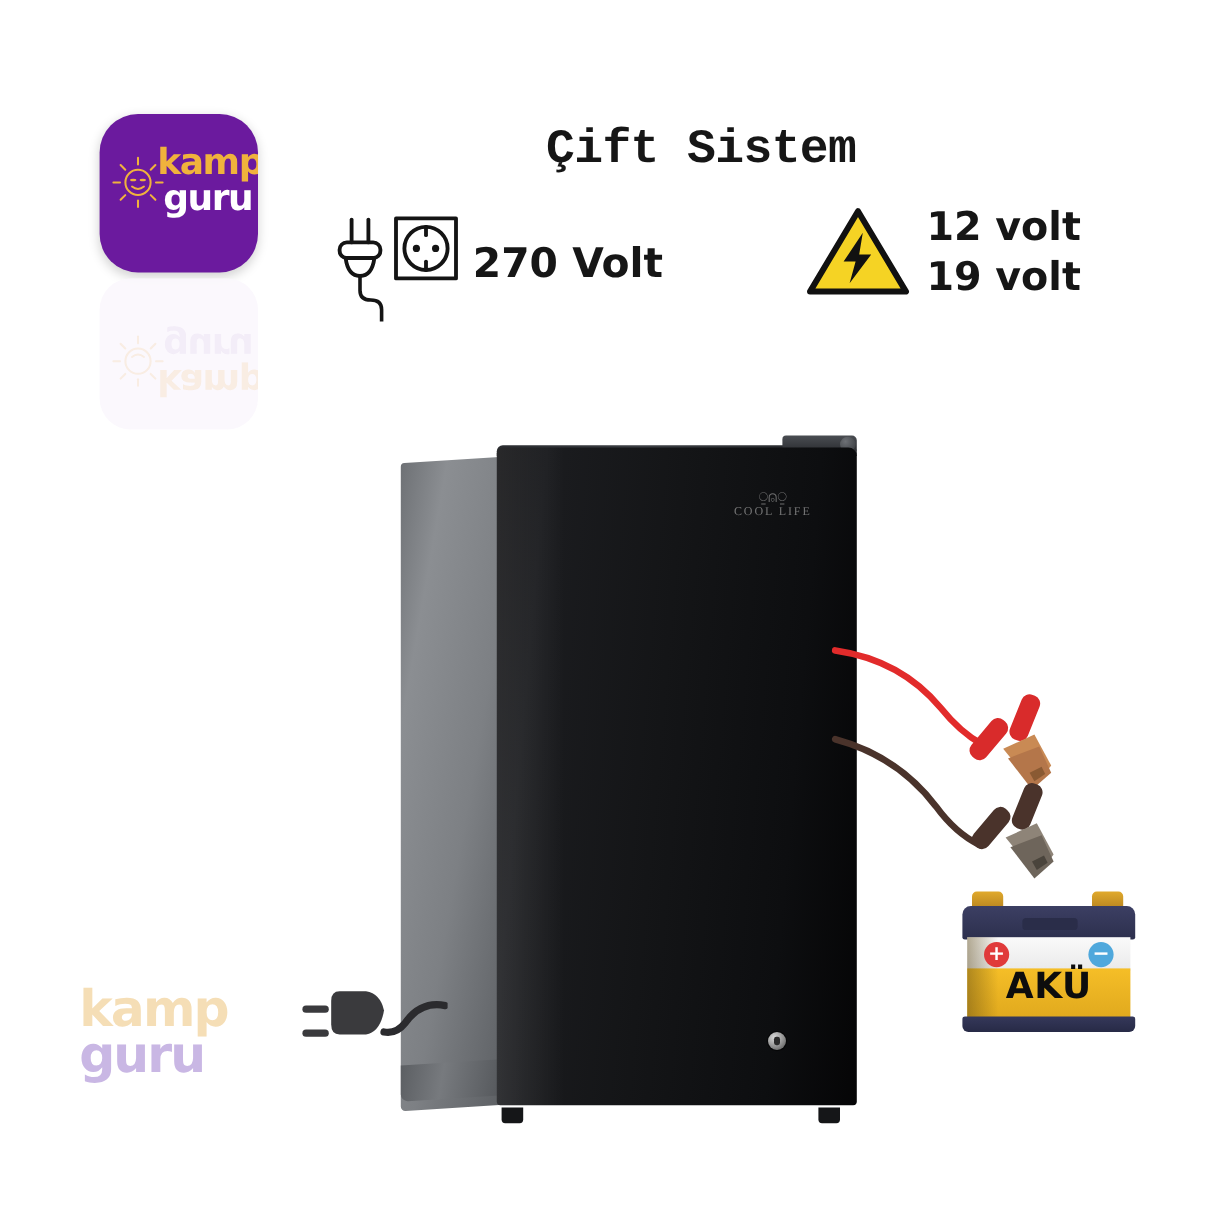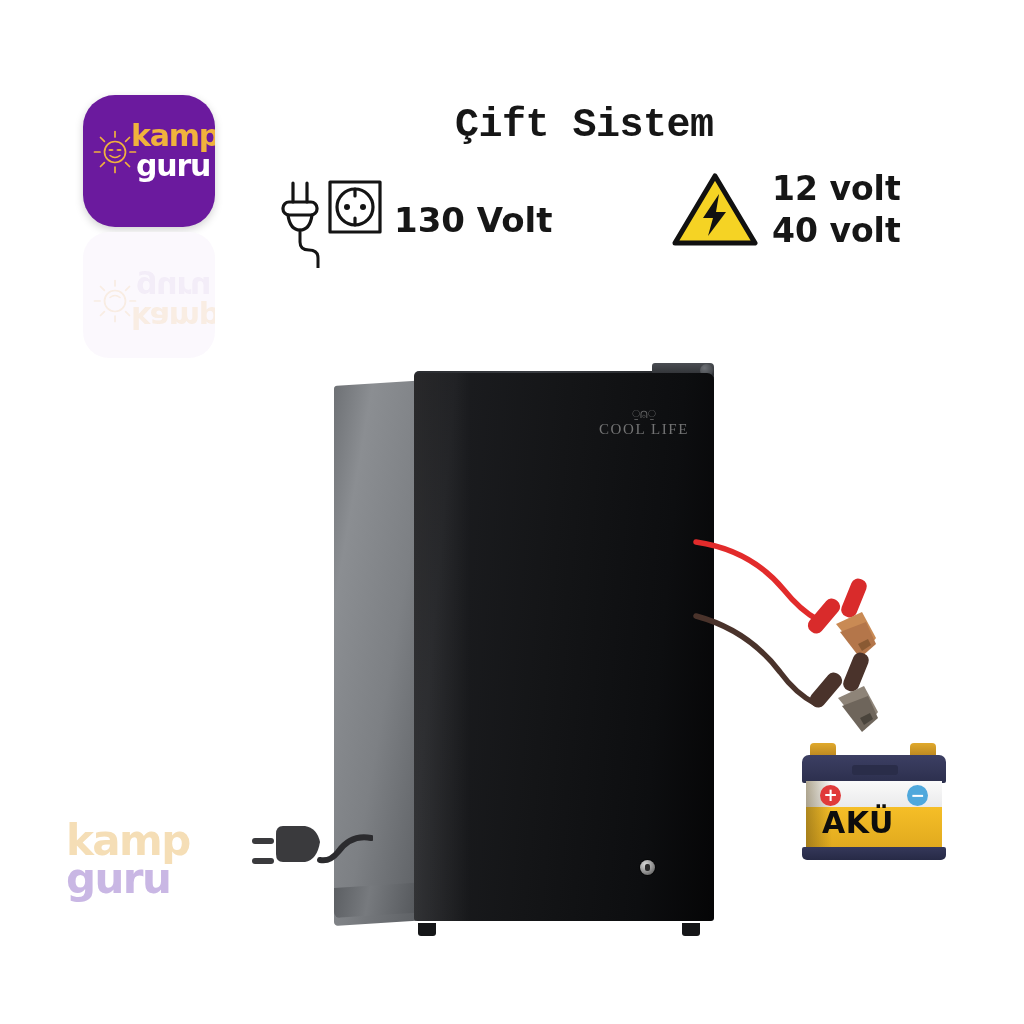--- a/index.html
+++ b/index.html
@@ -195,21 +195,21 @@
   .cool-logo {
     position: absolute;
     left: 170px; top: 35px;
     width: 120px;
     text-align: center;
     color: #9a9a9a;
     opacity: 0.72;
   }
   .cool-crown { font-size: 13px; line-height: 11px; letter-spacing: 0px; color:#8e8e8e;}
   .cool-text {
-    font-size: 15px;
+    font-size: 10px;
     letter-spacing: 1.6px;
     font-family: "Liberation Serif", serif;
     margin-top: 2px;
   }
   .door-lock {
     position: absolute;
     left: 226px; top: 487px;
     width: 15px; height: 15px;
     background: radial-gradient(circle at 35% 30%, #d8d8d8, #8f8f8f 55%, #4a4a4a 100%);
     border-radius: 50%;
@@ -289,27 +289,26 @@
     font-weight: bold;
     text-align: center;
     line-height: 20px;
     font-family: "DejaVu Sans", sans-serif;
   }
   .bat-plus { left: 20px; background: #E03A3A; }
   .bat-minus { left: 107px; background: #4FA8DC; }
   .bat-label {
     position: absolute; left: 6px; top: 68px;
     width: 136px;
-    text-align: left;
+    text-align: center;
     font-size: 30px;
     font-weight: bold;
     color: #0D0D0D;
     font-family: "DejaVu Sans", sans-serif;
     letter-spacing: 0.5px;
-    padding-left: 16px;
   }
 
   
   .watermark {
     position: absolute;
     left: 66px;
     top: 823px;
     width: 170px;
   }
   .wm-kamp {
@@ -389,31 +388,31 @@
         <path d="M22 58 v12 q0 8 9 8 q9 0 9 8 v10 q0 6 8 6 h4" stroke-width="3"></path>
 
         <rect x="52" y="10" width="50" height="50"></rect>
         <circle cx="77" cy="35" r="18"></circle>
         <line x1="77" y1="17" x2="77" y2="24"></line>
         <line x1="77" y1="46" x2="77" y2="53"></line>
       </g>
       <circle cx="69" cy="35" r="3" fill="#141414"></circle>
       <circle cx="85" cy="35" r="3" fill="#141414"></circle>
     </svg>
-    <div class="ac-label">130 Volt</div>
+    <div class="ac-label">270 Volt</div>
   </div>
 
   <div class="dc-block">
     <svg class="dc-warn" viewBox="0 0 86 76">
       <path d="M43 4 L83 71 L3 71 Z" fill="#F5D324" stroke="#111111" stroke-width="5" stroke-linejoin="round"></path>
       <path d="M47 22 L31 46 L41 46 L36 64 L54 40 L44 40 Z" fill="#111111"></path>
     </svg>
     <div class="dc-labels">
       <div>12 volt</div>
-      <div>40 volt</div>
+      <div>19 volt</div>
     </div>
   </div>
 
   <div class="fridge">
     <div class="fridge-side"></div>
     <div class="fridge-side-bottom"></div>
     <div class="door-topedge"></div>
     <div class="fridge-handle"></div>
     <div class="handle-knob"></div>
 

